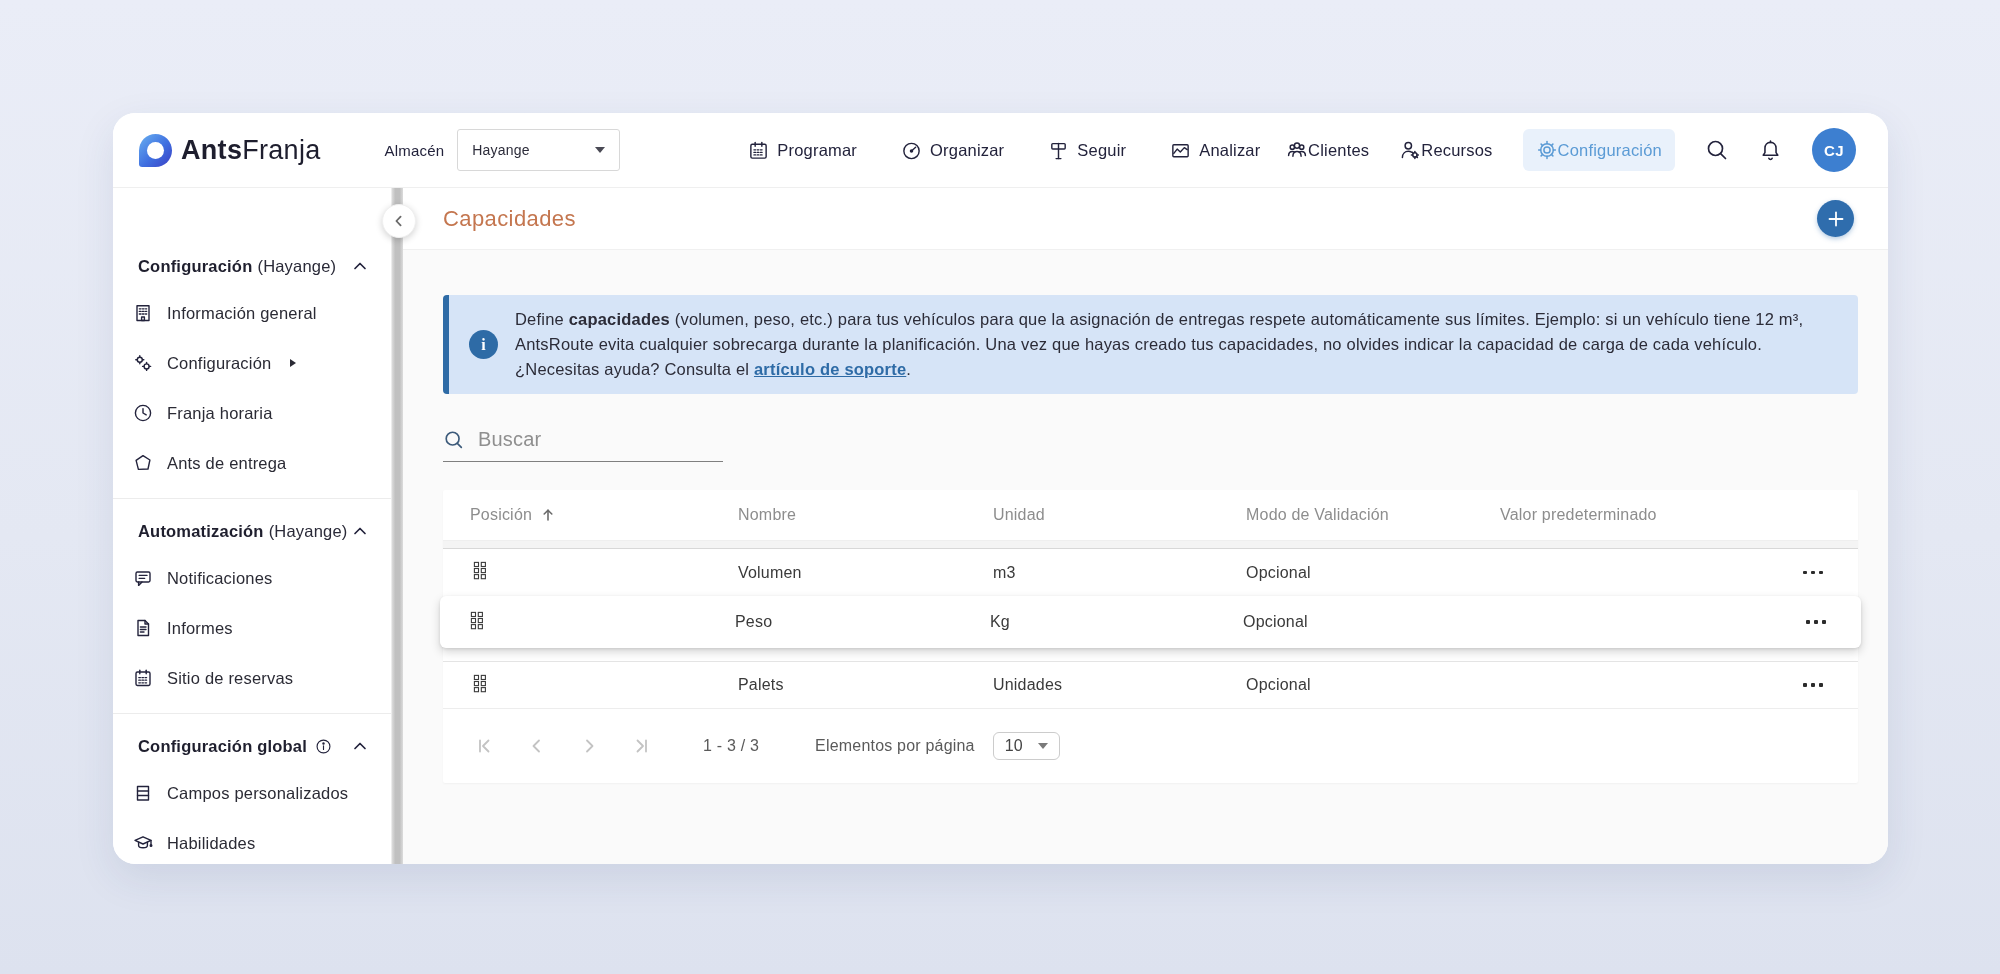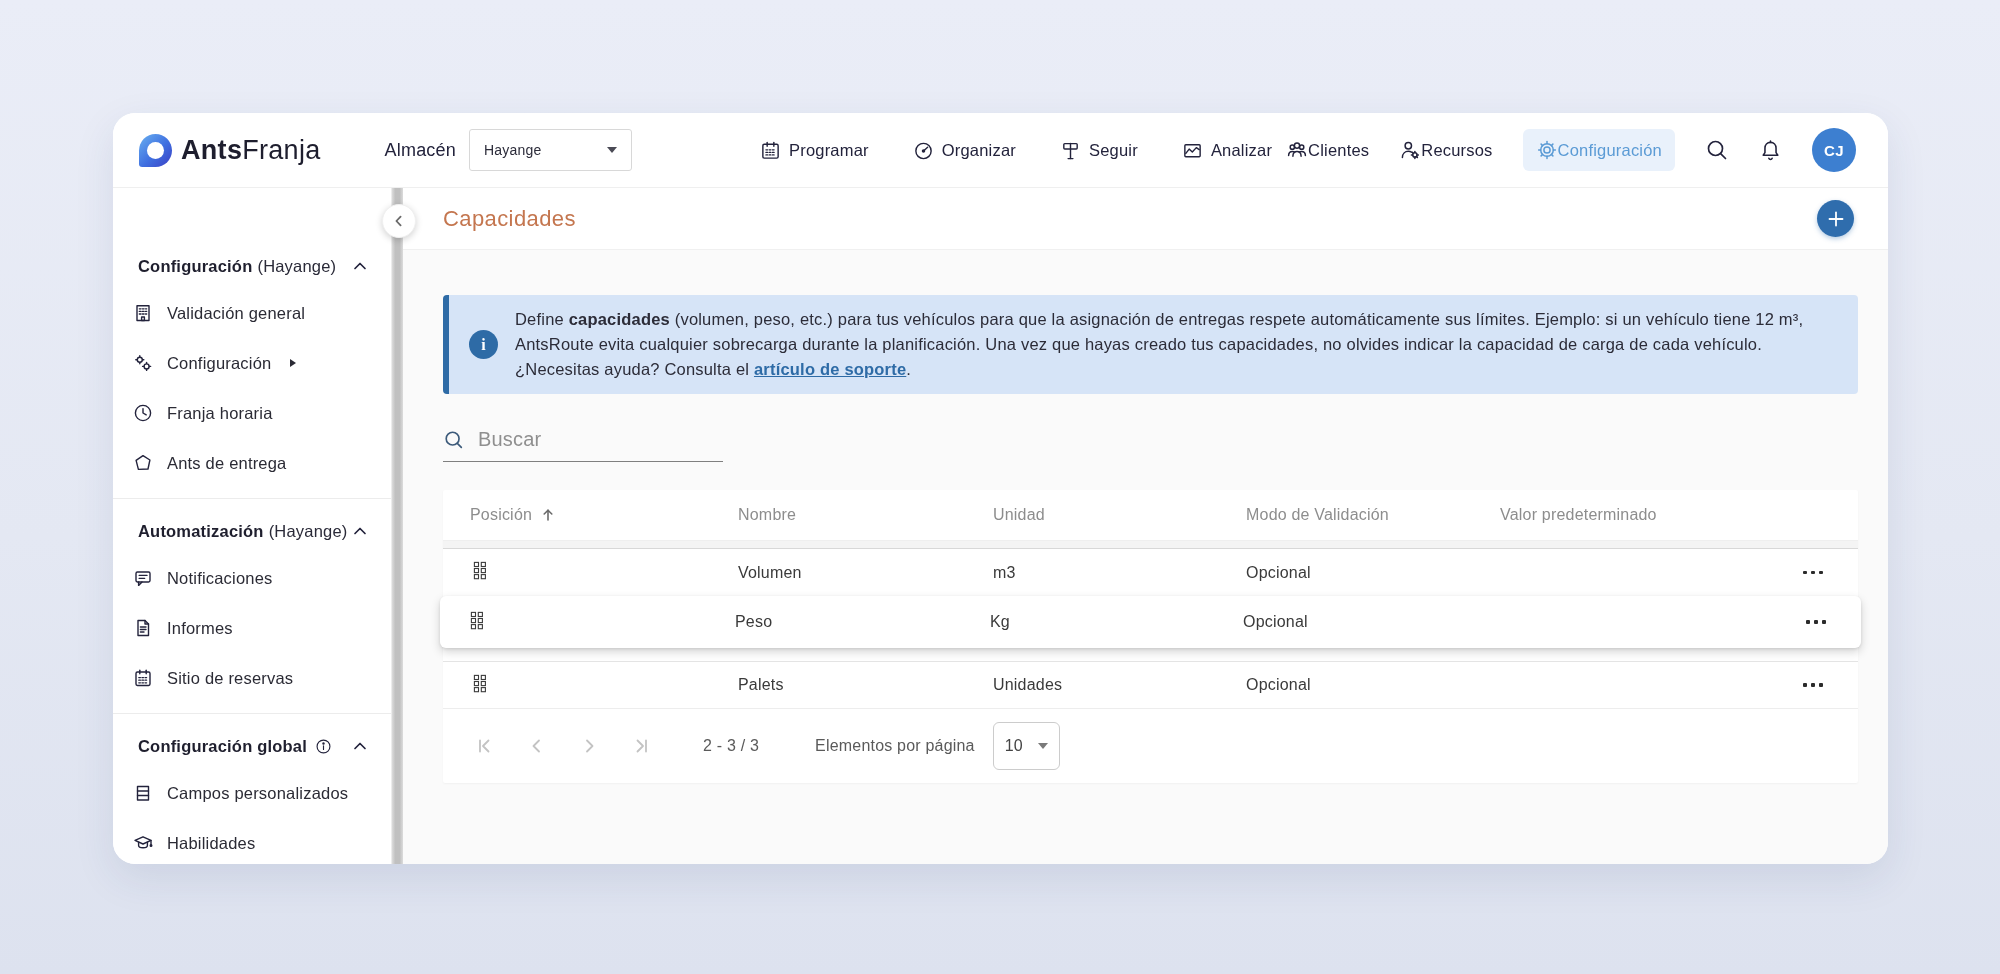--- a/index.html
+++ b/index.html
@@ -20,21 +20,21 @@
   }
 
   
   .navbar { height:75px; flex:none; display:flex; align-items:center; padding:0 32px 0 26px; border-bottom:1px solid #efefef; background:#fff; }
   .logo { display:flex; align-items:center; gap:9px; cursor:pointer; }
   .logo-mark { width:33px; height:33px; border-radius:52% 52% 52% 10%; background:linear-gradient(135deg,#69b1f1 0%,#3f6fe0 55%,#3b3fc4 100%); position:relative; }
   .logo-mark::after { content:""; position:absolute; left:8px; top:8px; width:17px; height:17px; border-radius:50%; background:#fff; }
   .logo-text { font-size:27px; color:#1e1e2e; letter-spacing:.3px; }
   .logo-text b { font-weight:800; }
   .wh-group { display:flex; align-items:center; gap:13px; margin-left:64px; }
-  .wh-label { font-size:18px; }
+  .wh-label { font-size:15px; }
   .wh-select { width:163px; height:42px; border:1px solid #d8d8d8; border-radius:3px; display:flex; align-items:center; padding:0 14px; font-size:14px; color:#2c2c3a; cursor:pointer; background:#fff; }
   .caret { width:0; height:0; border-left:5px solid transparent; border-right:5px solid transparent; border-top:6px solid #4a4a55; margin-left:auto; }
   .nav-center { display:flex; align-items:center; gap:44px; margin-left:128px; }
   .nav-item { display:flex; align-items:center; gap:8px; font-size:16.5px; cursor:pointer; }
   .nav-right { display:flex; align-items:center; gap:30px; margin-left:auto; }
   .nav-pill { display:flex; align-items:center; gap:0; font-size:16.5px; cursor:pointer; }
   .nav-pill.active { background:#e9f1fb; color:#5b9bd5; padding:10px 13px; border-radius:6px; }
   .nav-pill.active .stroke { stroke:#5b9bd5; }
   .icon-btn { background:none; border:none; cursor:pointer; }
   .avatar { width:44px; height:44px; border-radius:50%; background:#3d7fd0; color:#fff; font-size:15px; font-weight:700; letter-spacing:.5px; display:flex; align-items:center; justify-content:center; cursor:pointer; border:none; }
@@ -83,21 +83,21 @@
   .row-gap { height:13px; background:#fff; }
   .t-row.last { border-top:1px solid #e4e4e4; }
   .drag-handle { cursor:grab; display:inline-flex; }
   .dots { display:flex; gap:4.5px; justify-content:center; padding-right:14px; cursor:pointer; }
   .dots i { width:3.6px; height:3.6px; background:#2b2b2b; border-radius:1px; }
 
   .pagination { height:75px; display:flex; align-items:center; border-top:1px solid #ededed; padding-left:30px; font-size:16px; color:#5a5a5a; }
   .pg-btn { background:none; border:none; cursor:pointer; margin-right:28px; }
   .pg-range { margin-left:22px; }
   .pg-label { margin-left:56px; }
-  .pp-select { margin-left:18px; width:67px; height:48px; border:1px solid #ccc; border-radius:6px; display:flex; align-items:center; padding:0 11px; color:#444; cursor:pointer; background:#fff; font-size:16px; }
+  .pp-select { margin-left:18px; width:67px; height:28px; border:1px solid #ccc; border-radius:6px; display:flex; align-items:center; padding:0 11px; color:#444; cursor:pointer; background:#fff; font-size:16px; }
 </style>
 </head>
 <body>
 
 <div class="app-card">
 
   <header class="navbar">
     <div class="logo">
       <span class="logo-mark"></span>
       <span class="logo-text"><b>Ants</b><span>Franja</span></span>
@@ -236,21 +236,21 @@
       <div class="side-item">
         <span class="ic">
             <svg width="20" height="20" viewBox="0 0 20 20" class="stroke" style="stroke-width:1.4">
               <rect x="4" y="2.8" width="12" height="14.7"></rect>
               <line x1="6.3" y1="5.8" x2="13.7" y2="5.8" stroke-width="1.3" stroke-dasharray="1.7 1.4"></line>
               <line x1="6.3" y1="8.4" x2="13.7" y2="8.4" stroke-width="1.3" stroke-dasharray="1.7 1.4"></line>
               <line x1="6.3" y1="11" x2="13.7" y2="11" stroke-width="1.3" stroke-dasharray="1.7 1.4"></line>
               <rect x="8.6" y="14" width="2.8" height="3.5"></rect>
             </svg>
           </span>
-        <span>Validación general</span>
+        <span>Información general</span>
       </div>
       <div class="side-item">
         <span class="ic">
             <svg width="20" height="20" viewBox="0 0 20 20" class="stroke" style="stroke-width:1.4">
               <circle cx="6.8" cy="6.8" r="2.5"></circle>
               <line x1="6.8" y1="2.8" x2="6.8" y2="4"></line>
               <line x1="6.8" y1="9.6" x2="6.8" y2="10.8"></line>
               <line x1="2.8" y1="6.8" x2="4" y2="6.8"></line>
               <line x1="9.6" y1="6.8" x2="10.8" y2="6.8"></line>
               <circle cx="13.6" cy="13.4" r="2.5"></circle>
@@ -517,21 +517,21 @@
                 <svg width="24" height="24" viewBox="0 0 24 24" fill="none" stroke="#c3c3c3" stroke-width="1.8" stroke-linecap="round" stroke-linejoin="round">
                   <polyline points="10,6.5 15.5,12 10,17.5"></polyline>
                 </svg>
               </button>
             <button class="pg-btn">
                 <svg width="24" height="24" viewBox="0 0 24 24" fill="none" stroke="#c3c3c3" stroke-width="1.8" stroke-linecap="round" stroke-linejoin="round">
                   <polyline points="8.5,6.5 14,12 8.5,17.5"></polyline>
                   <line x1="17" y1="6.5" x2="17" y2="17.5"></line>
                 </svg>
               </button>
-            <span class="pg-range">2 - 3 / 3</span>
+            <span class="pg-range">1 - 3 / 3</span>
             <span class="pg-label">Elementos por página</span>
             <div class="pp-select">
               <span>10</span>
               <span class="caret" style="border-top-color:#7a7a7a;"></span>
             </div>
           </div>
         </div>
 
       </div>
     </main>

